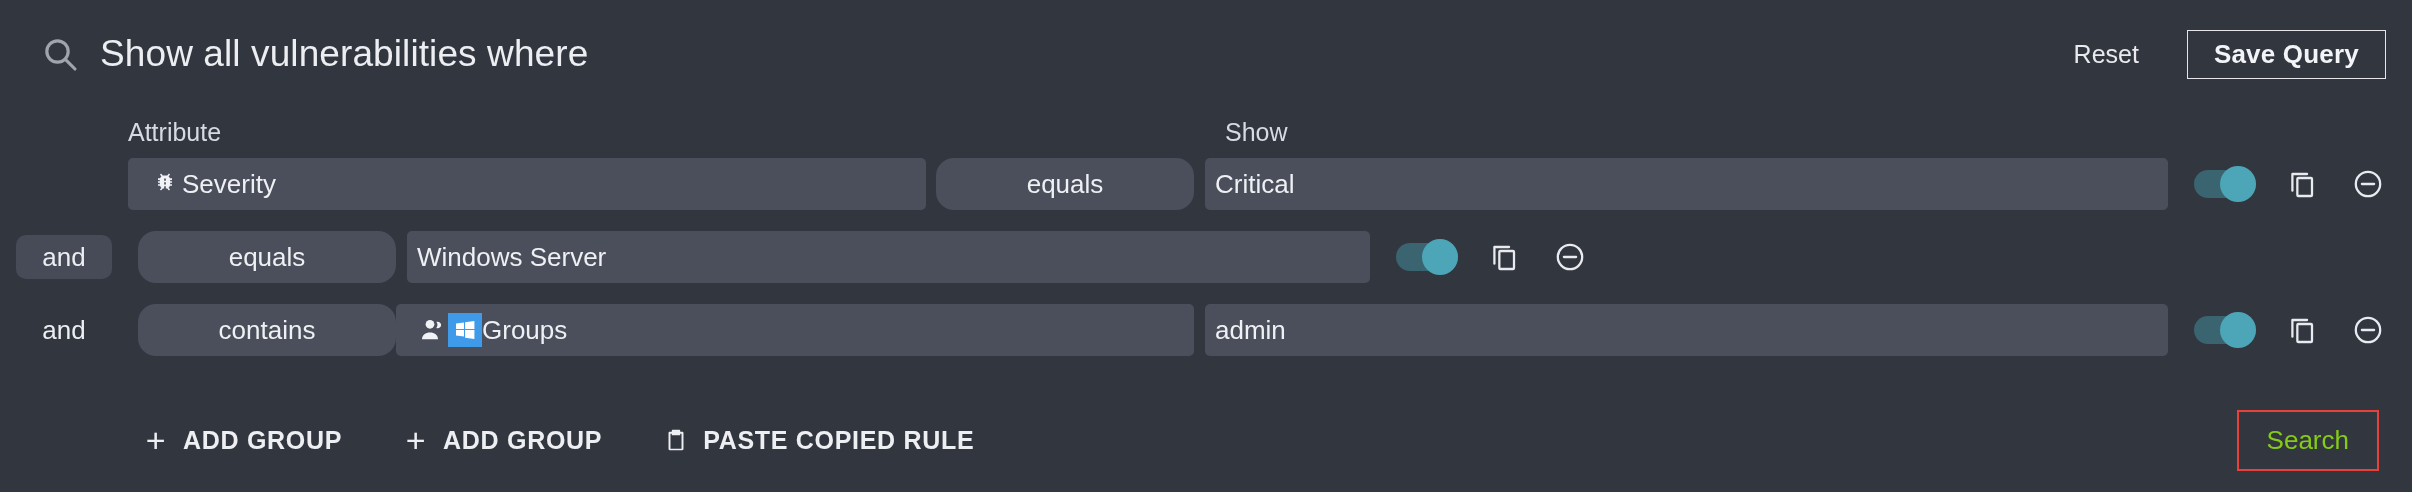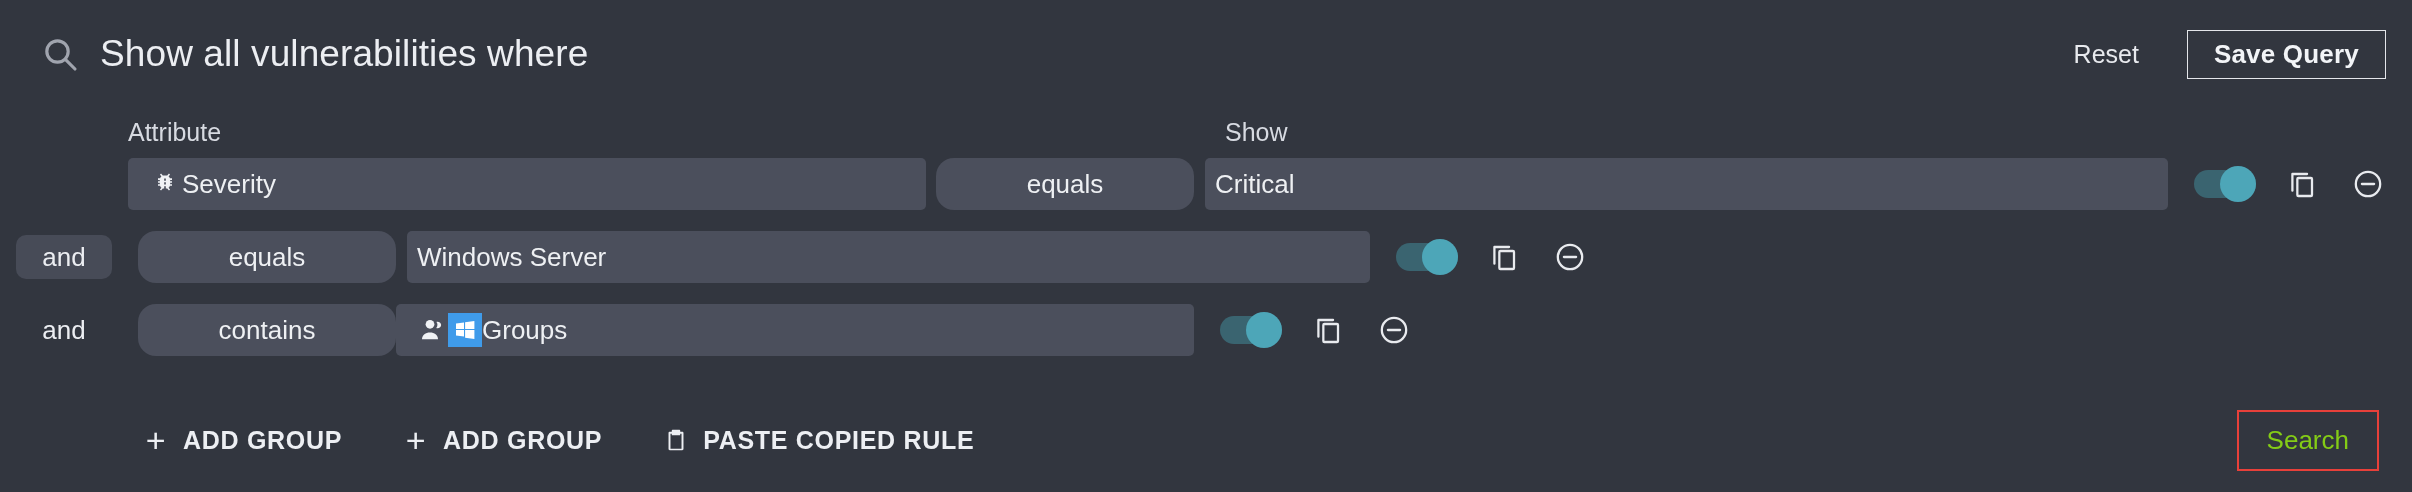--- a/index.html
+++ b/index.html
@@ -385,20 +385,23 @@
           <svg width="24" height="24" viewBox="0 0 24 24" fill="#ffffff">
             <path d="M3 5.6l8-1.15V11H3V5.6z"></path>
             <path d="M12.1 4.3L21.4 3v8H12.1V4.3z"></path>
             <path d="M3 12.1h8v6.5L3 17.5v-5.4z"></path>
             <path d="M12.1 12.1h9.3V21l-9.3-1.3v-7.6z"></path>
           </svg>
         </span>
         <span class="field-text">Groups</span>
       </div>
 
+      <div class="field value">
+        <span class="field-text">admin</span>
+      </div>
 
       <div class="row-actions">
         <div class="toggle">
           <span class="knob"></span>
         </div>
         <span class="icon-btn">
           <svg width="32" height="32" viewBox="0 0 24 24" fill="none" stroke="currentColor" stroke-width="1.7">
             <rect x="8.5" y="7.5" width="11" height="13.5" rx="0.8"></rect>
             <polyline points="15.8,4.5 4.8,4.5 4.8,17" stroke-linecap="round" stroke-linejoin="round"></polyline>
           </svg>

